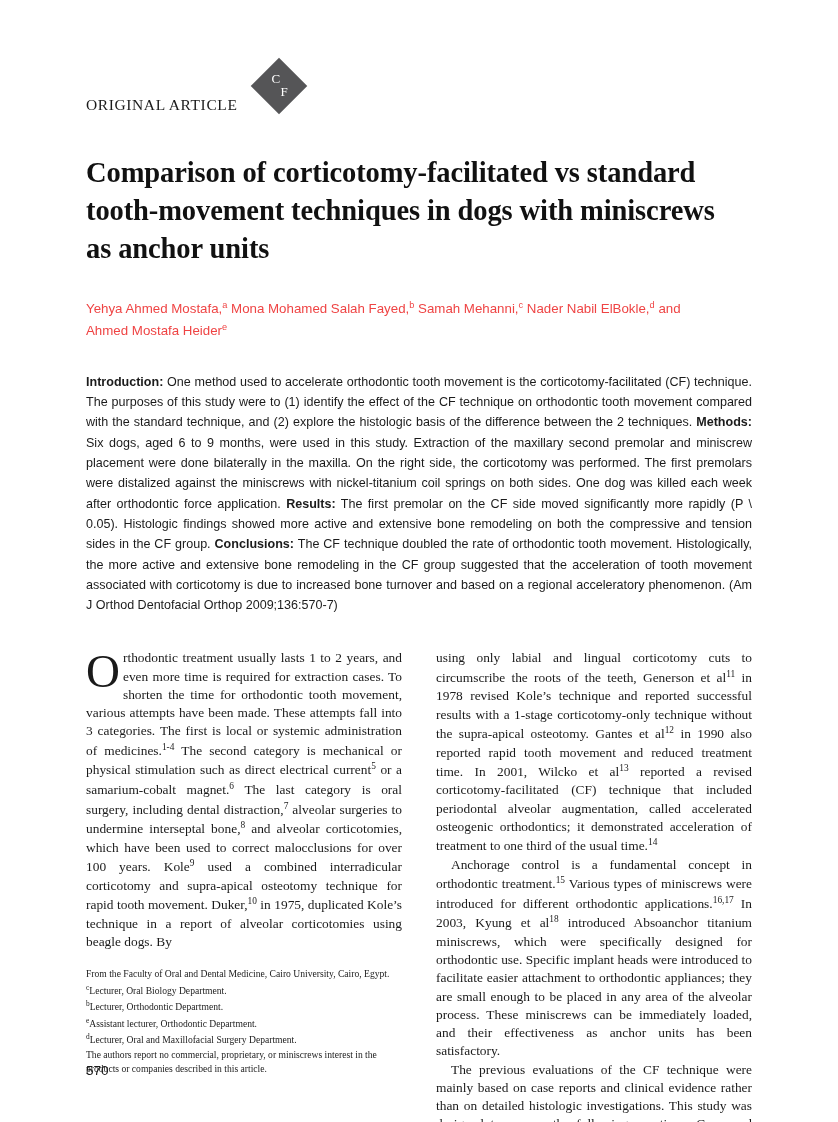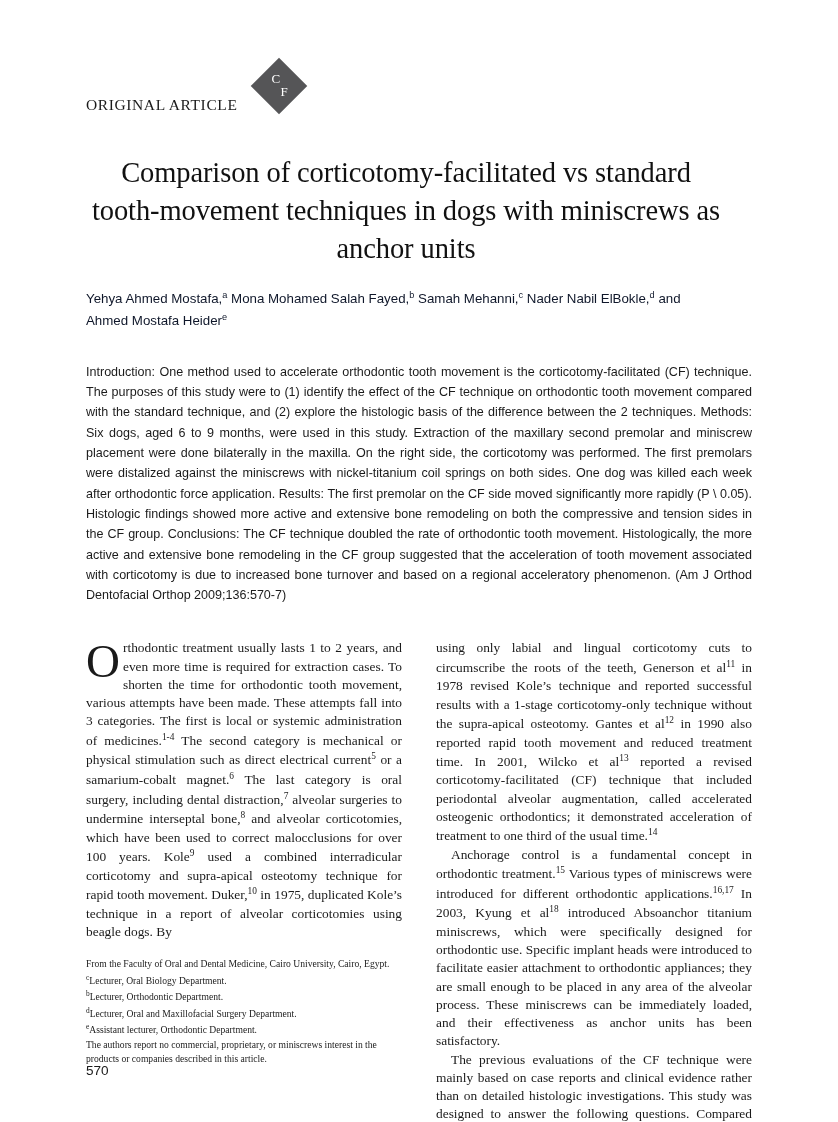--- a/index.html
+++ b/index.html
@@ -62,37 +62,36 @@
   }
   .logo-letters .f {
     position: absolute;
     left: 29px; top: 24px;
     font-size: 13px;
   }
 
   
   h1.title {
     font-family: "Liberation Serif", serif;
-    font-weight: normal;
+    font-weight: bold;
     font-size: 28.5px;
     line-height: 1.33;
     margin: 40px 0 0 0;
     letter-spacing: -0.1px;
     color: #111;
     max-width: 640px;
-    text-align: center;
   }
 
   
   .authors {
-    margin-top: 20px;
+    margin-top: 30px;
     font-family: "Liberation Sans", sans-serif;
     font-size: 13.3px;
     line-height: 1.55;
-    color: #0f172a;
+    color: #ef4444;
     max-width: 620px;
   }
   .authors sup { font-size: 9.2px; vertical-align: super; }
   .affil {
     margin-top: 8px;
     font-family: "Liberation Serif", serif;
     font-size: 13.6px;
     font-weight: bold;
     letter-spacing: 0.2px;
   }
@@ -100,21 +99,21 @@
   
   .abstract {
     margin-top: 30px;
     font-family: "Liberation Sans", sans-serif;
     font-size: 12.55px;
     line-height: 1.62;
     text-align: justify;
     color: #1b1b1b;
     max-width: 666px;
   }
-  .abstract b { font-weight: normal; }
+  .abstract b { font-weight: bold; }
 
   
   .columns {
     margin-top: 34px;
     display: flex;
     gap: 34px;
   }
   .col {
     width: 316px;
     font-size: 13.4px;
@@ -191,22 +190,22 @@
 
     <div class="col">
       <p class="first">
         <span class="dropcap">O</span>rthodontic treatment usually lasts 1 to 2 years, and even more time is required for extraction cases. To shorten the time for orthodontic tooth movement, various attempts have been made. These attempts fall into 3 categories. The first is local or systemic administration of medicines.<sup>1-4</sup> The second category is mechanical or physical stimulation such as direct electrical current<sup>5</sup> or a samarium-cobalt magnet.<sup>6</sup> The last category is oral surgery, including dental distraction,<sup>7</sup> alveolar surgeries to undermine interseptal bone,<sup>8</sup> and alveolar corticotomies, which have been used to correct malocclusions for over 100 years. Kole<sup>9</sup> used a combined interradicular corticotomy and supra-apical osteotomy technique for rapid tooth movement. Duker,<sup>10</sup> in 1975, duplicated Kole’s technique in a report of alveolar corticotomies using beagle dogs. By
       </p>
 
       <div class="footnotes">
         <p>From the Faculty of Oral and Dental Medicine, Cairo University, Cairo, Egypt.</p>
         <p><sup>c</sup><span>Lecturer, Oral Biology Department.</span></p>
         <p><sup>b</sup><span>Lecturer, Orthodontic Department.</span></p>
+        <p><sup>e</sup><span>Assistant lecturer, Orthodontic Department.</span></p>
         <p><sup>d</sup><span>Lecturer, Oral and Maxillofacial Surgery Department.</span></p>
-        <p><sup>e</sup><span>Assistant lecturer, Orthodontic Department.</span></p>
         <p>The authors report no commercial, proprietary, or miniscrews interest in the products or companies described in this article.</p>
 
       </div>
     </div>
 
     <div class="col">
       <p class="first">
         using only labial and lingual corticotomy cuts to circumscribe the roots of the teeth, Generson et al<sup>11</sup> in 1978 revised Kole’s technique and reported successful results with a 1-stage corticotomy-only technique without the supra-apical osteotomy. Gantes et al<sup>12</sup> in 1990 also reported rapid tooth movement and reduced treatment time. In 2001, Wilcko et al<sup>13</sup> reported a revised corticotomy-facilitated (CF) technique that included periodontal alveolar augmentation, called accelerated osteogenic orthodontics; it demonstrated acceleration of treatment to one third of the usual time.<sup>14</sup>
       </p>
       <p>

